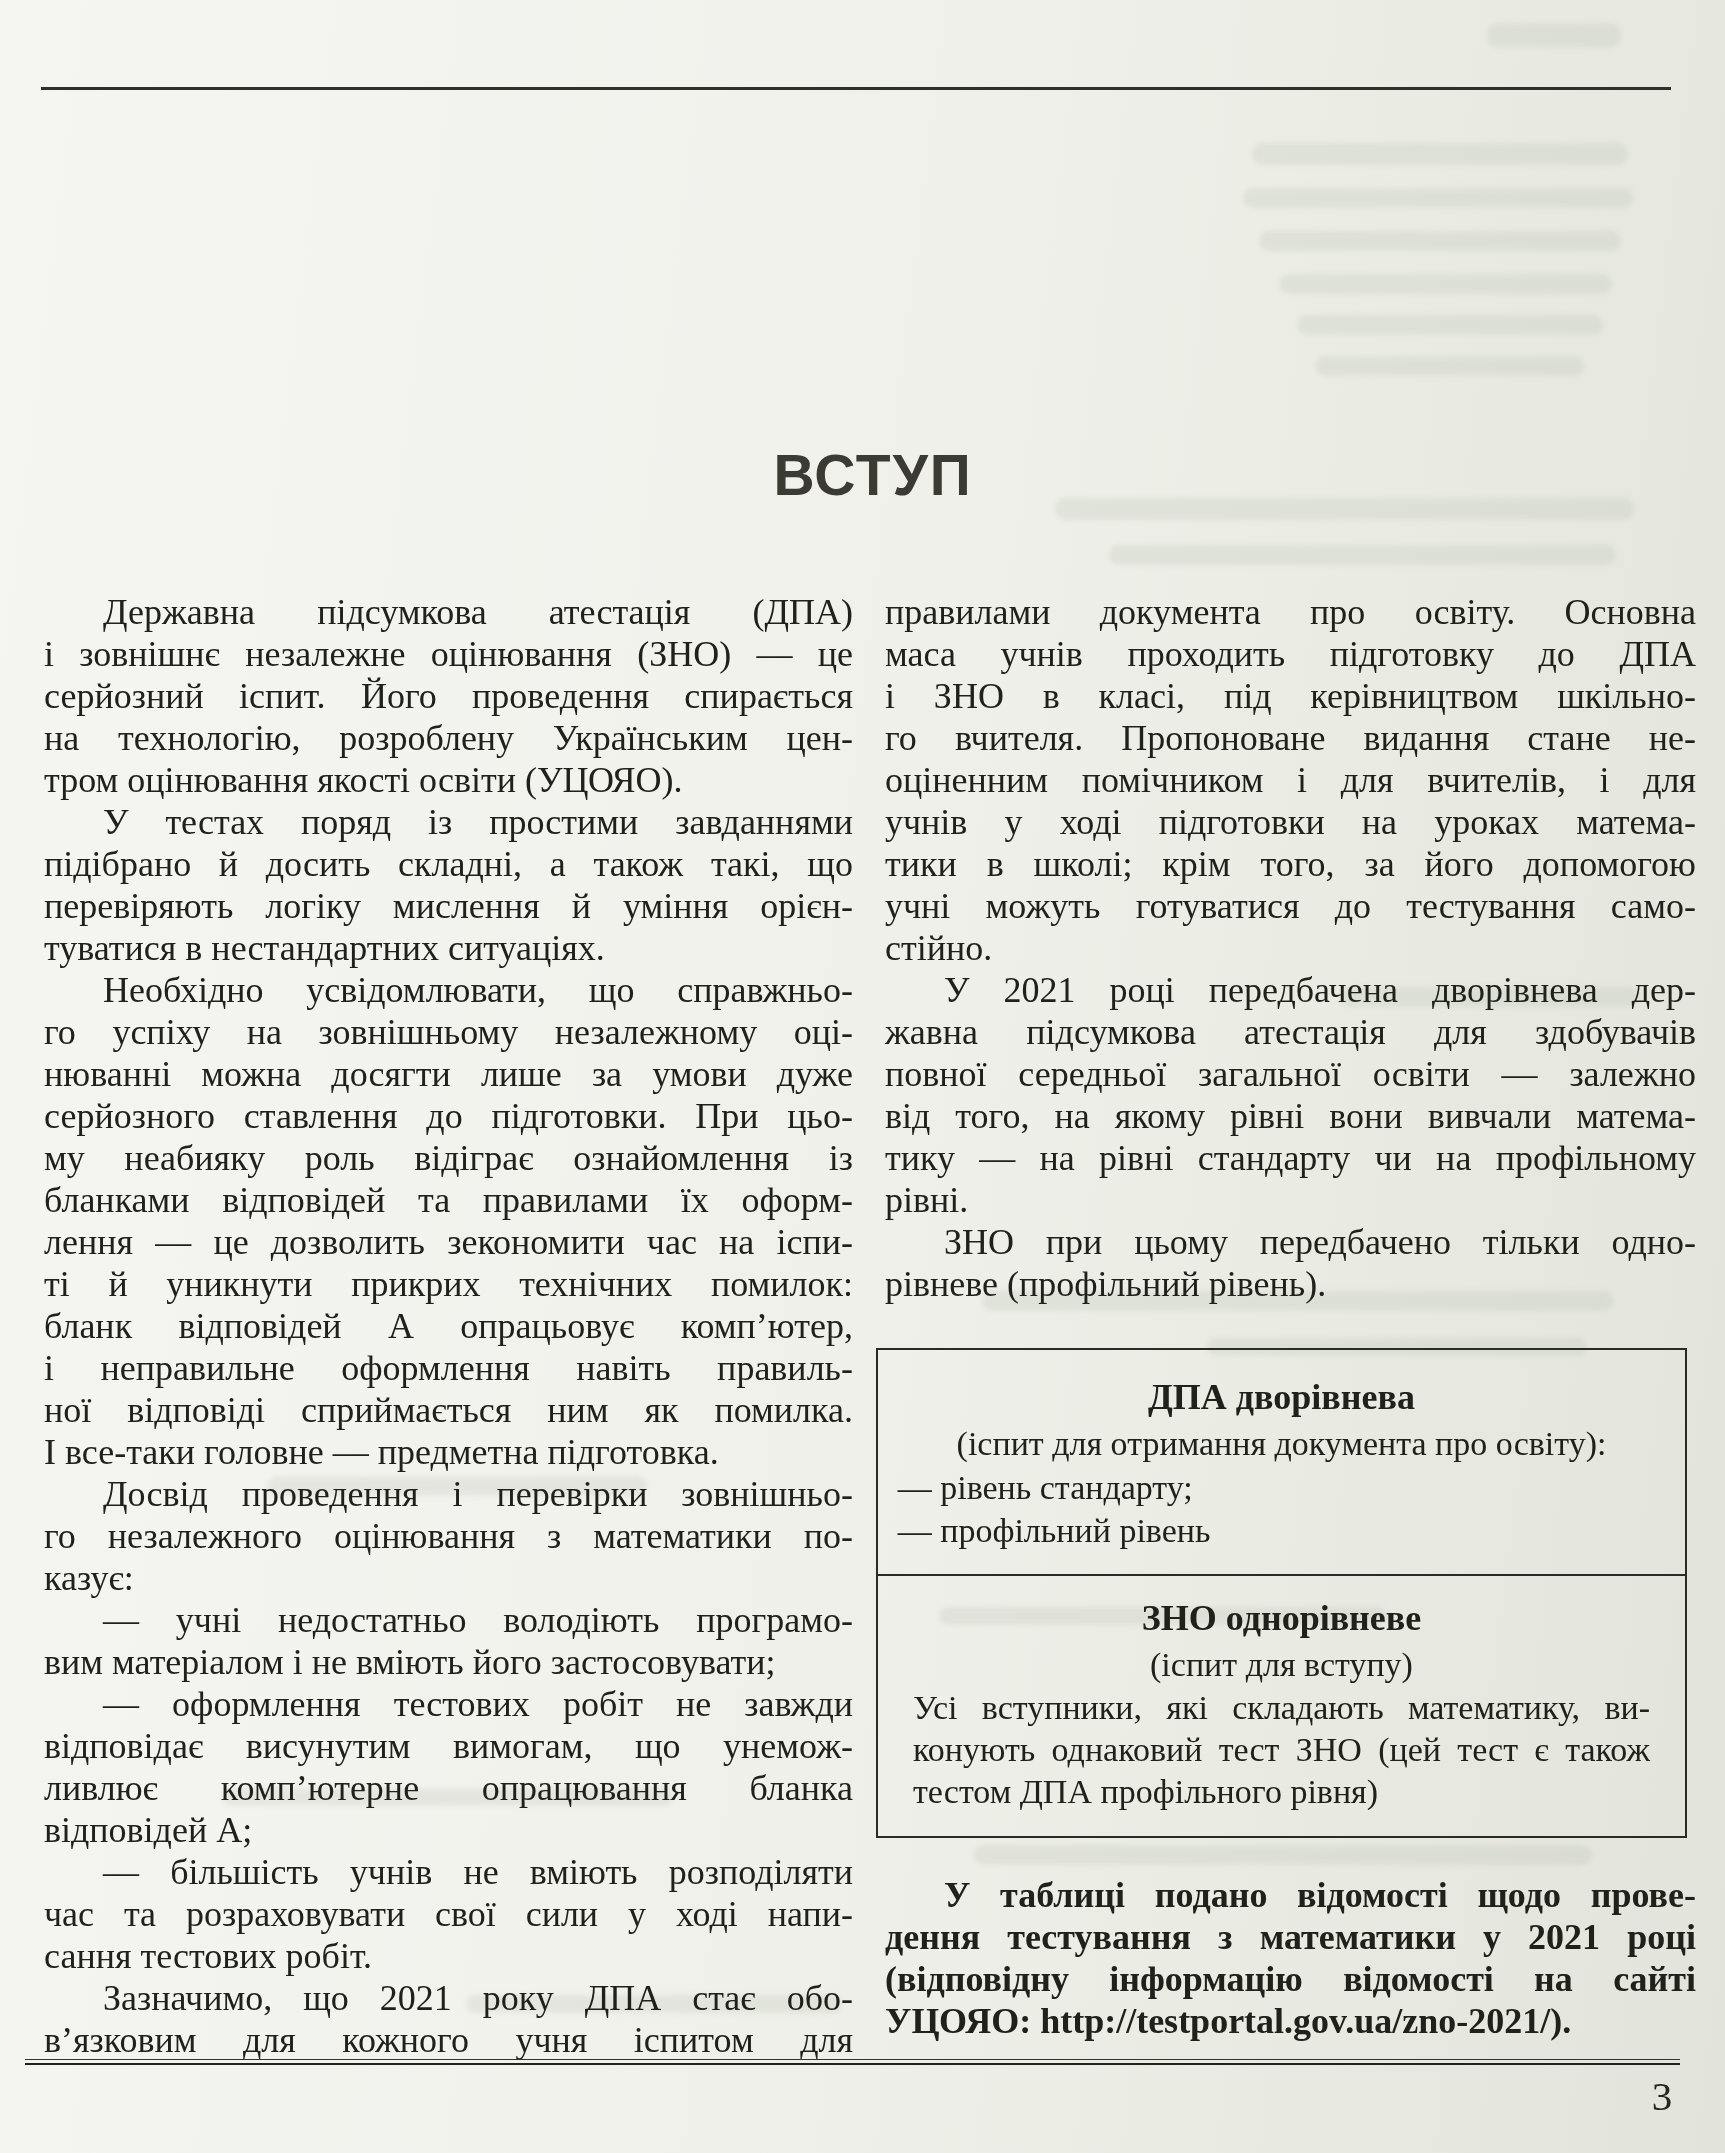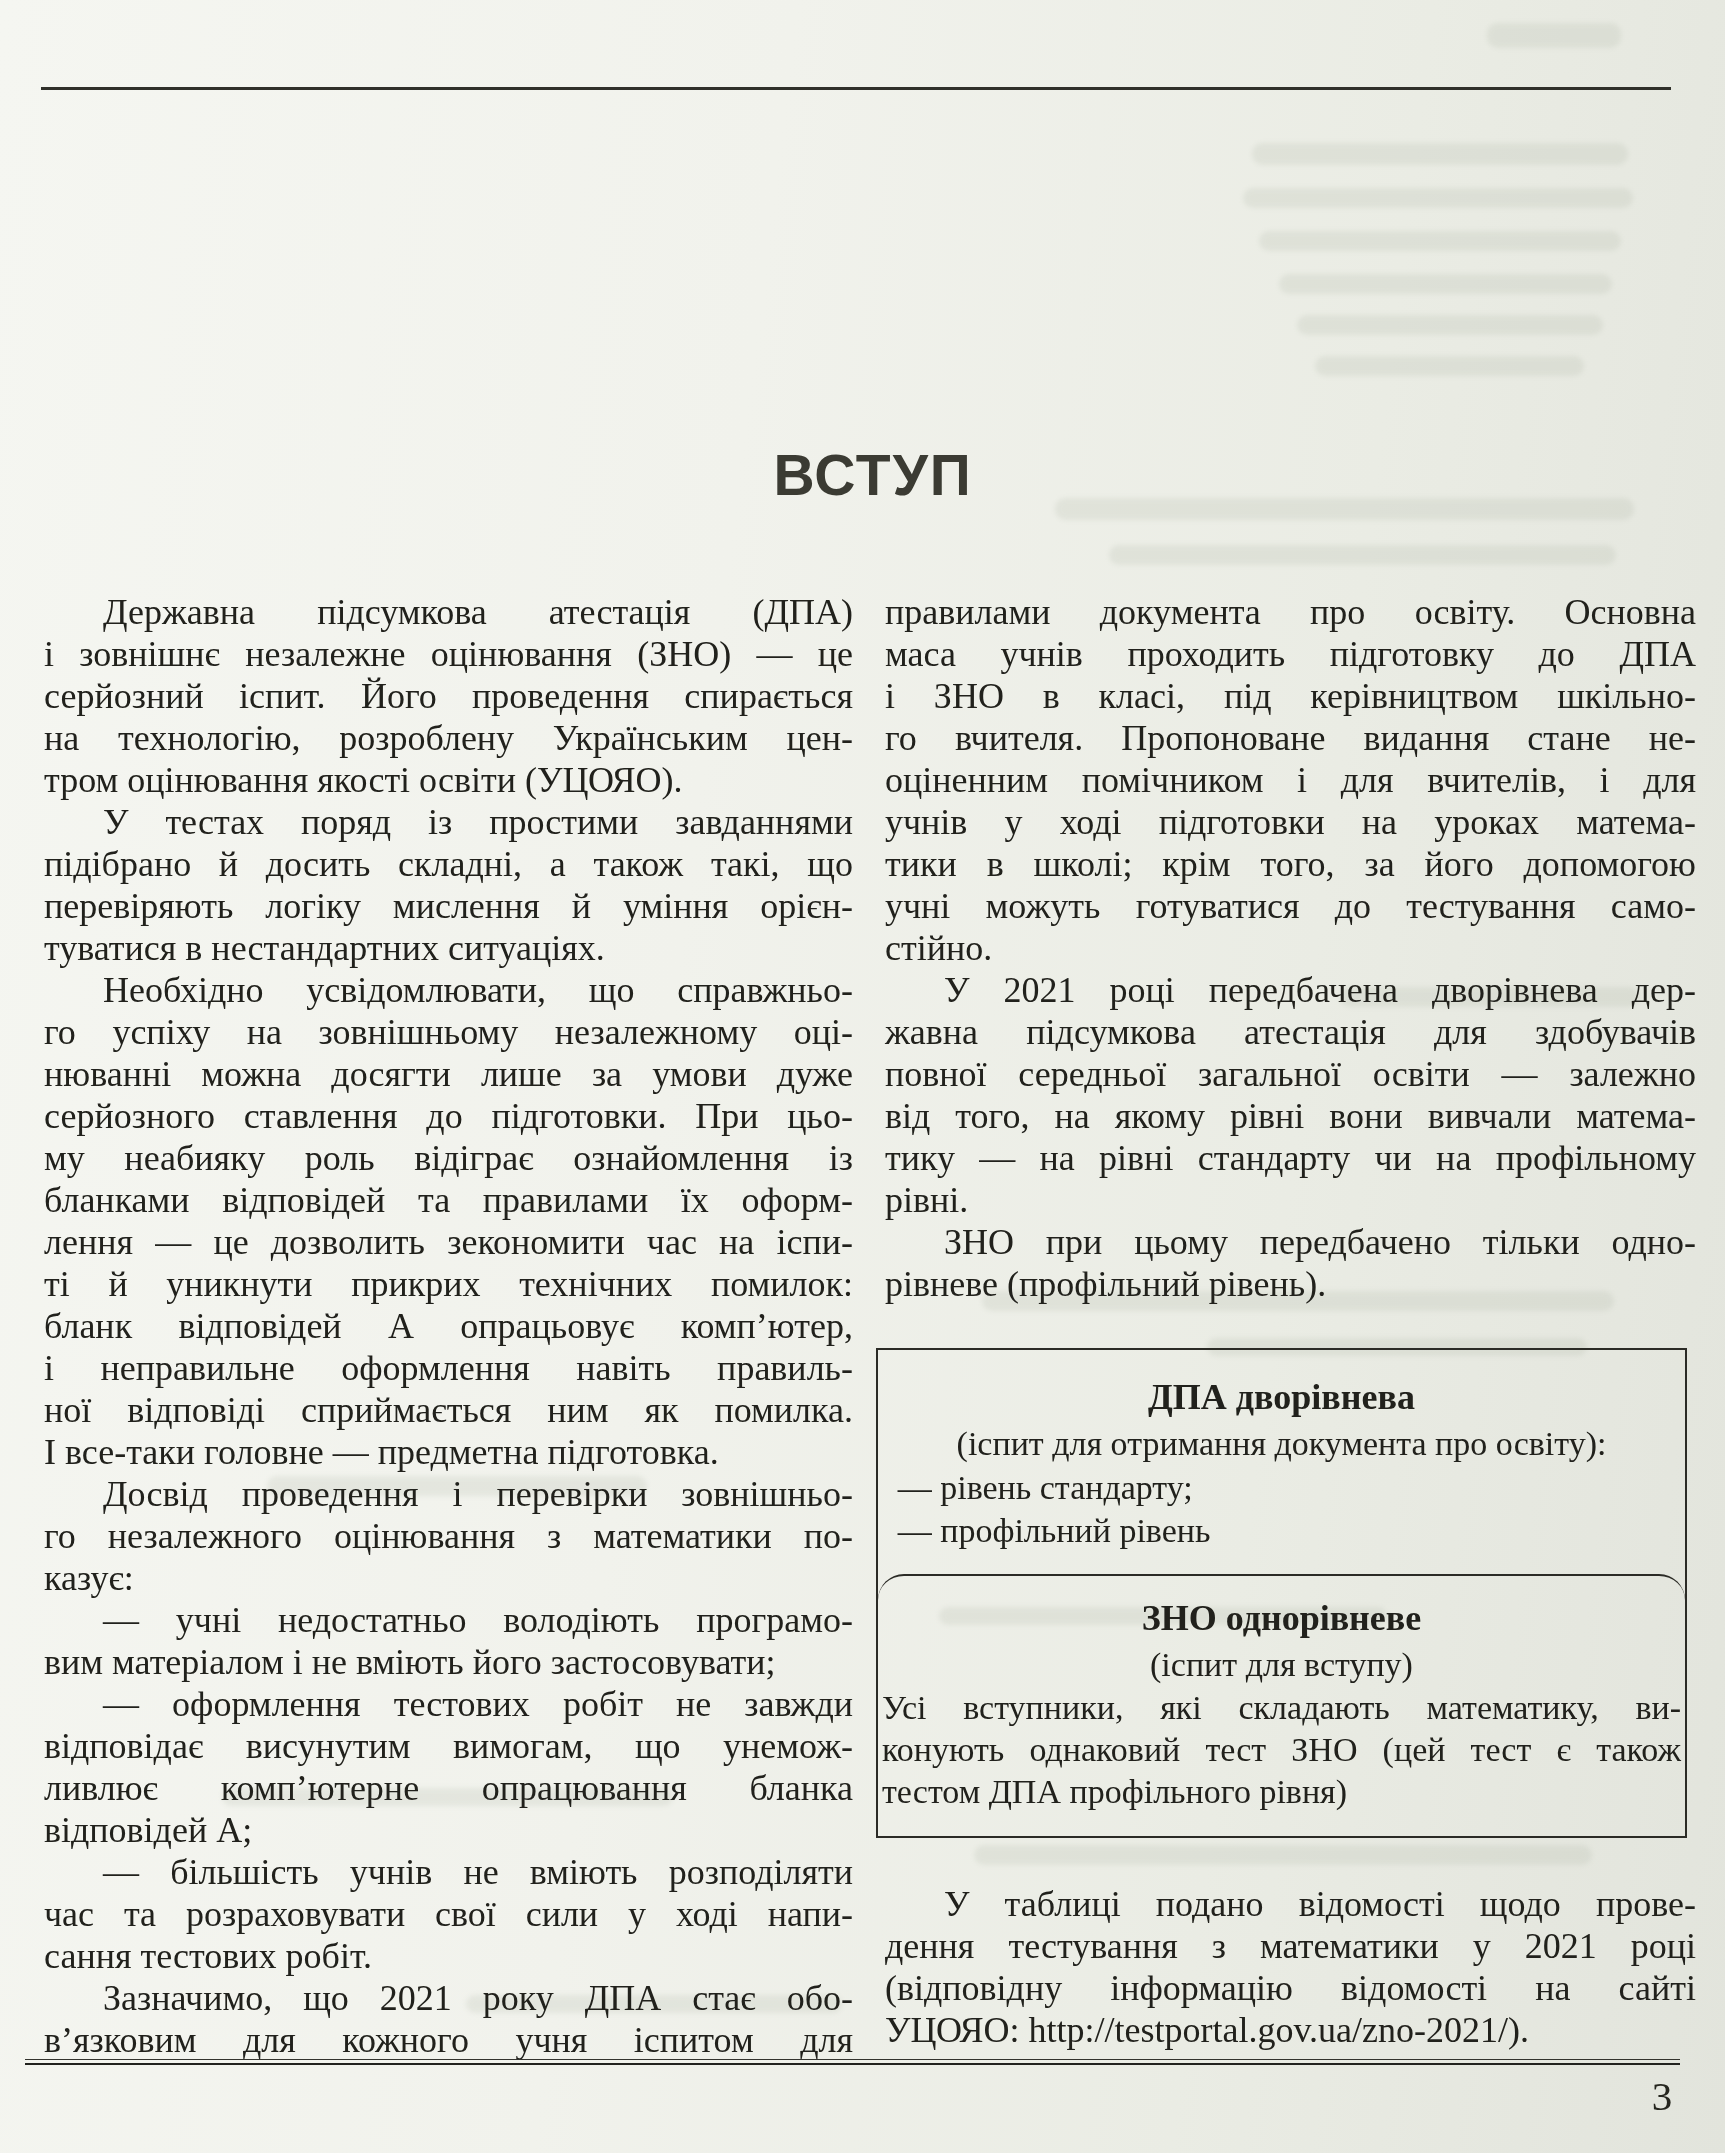--- a/index.html
+++ b/index.html
@@ -30,27 +30,27 @@
   }
   .pline.ind{text-indent:59px;}
   .pline.endline{text-align-last:left;-moz-text-align-last:left;}
   .info-box{
     box-sizing:border-box;
     width:811px;margin-left:-9px;margin-top:43px;
     border:2.7px solid #2b2b26;
     background:transparent;
   }
   .box-section{padding:23px 19.7px 21.5px;}
-  .box-section.second{border-top:2.7px solid #2b2b26;padding:18px 4px 23px;border-radius:26px;}
+  .box-section.second{border-top:2.7px solid #2b2b26;padding:18px 35px 23px;}
   .box-heading{font-weight:700;text-align:center;line-height:48px;font-size:36px;}
   .box-sub{text-align:center;line-height:45px;font-size:34px;font-family:Liberation Serif, serif;}
   .box-item{line-height:43px;font-size:34px;text-align:left;}
   .box-line{font-size:34px;line-height:42px;text-align:justify;text-align-last:justify;}
   .box-line.endline{text-align-last:left;}
-  #right-bottom{margin-top:45px;}
+  #right-bottom{margin-top:36px;font-weight:bold;}
   .footer-rule{
     position:absolute;left:25px;top:2059px;width:1655px;height:2.7px;
     border-top:1.8px solid #33332d;border-bottom:2.7px solid #22221e;
   }
   .page-number{
     position:absolute;left:1635px;top:2072px;width:54px;
     font-size:41px;text-align:center;color:#26261f;
   }
   .ghost{
     position:absolute;border-radius:10.7px;

